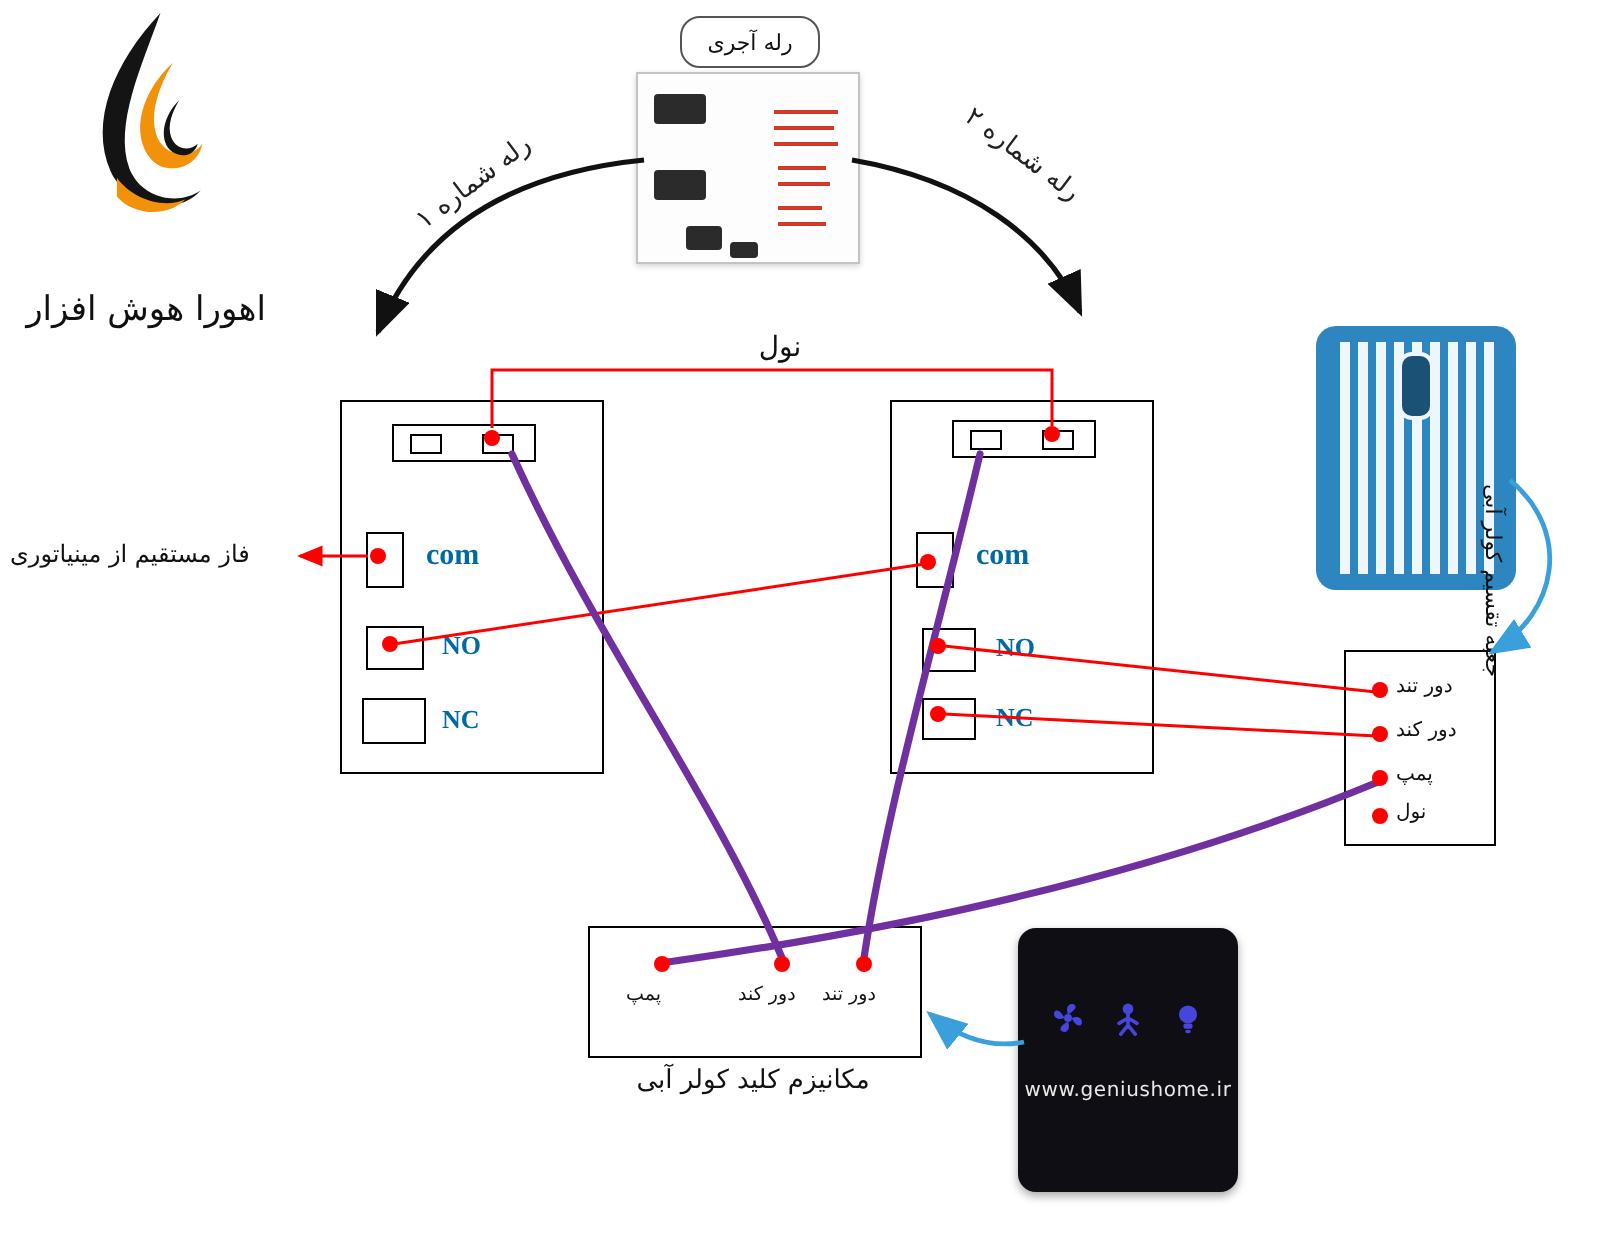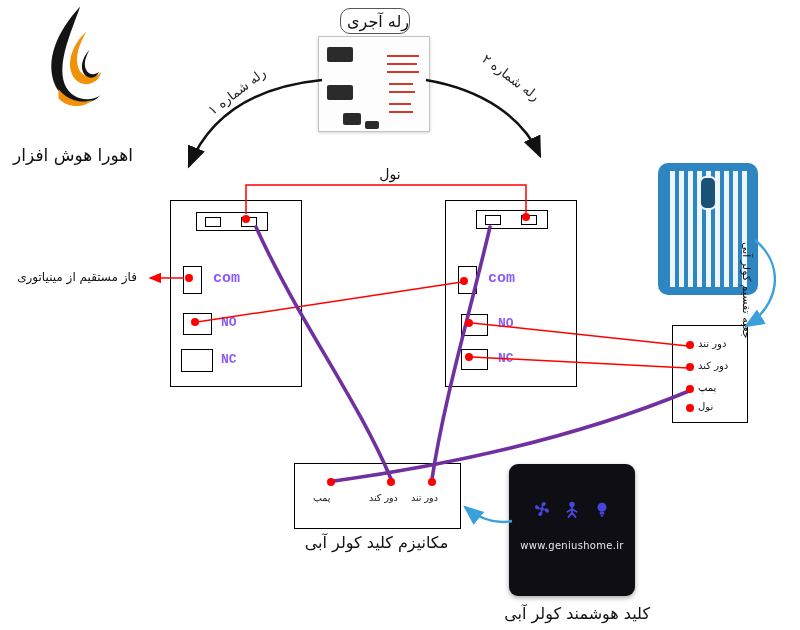--- a/index.html
+++ b/index.html
@@ -7,30 +7,30 @@
   #canvas{position:relative;width:800px;height:630px;background:#fff;overflow:hidden;}
   .abs{position:absolute;}
   
   .logo-title{font-family:"DejaVu Serif",serif;font-weight:bold;font-size:20px;letter-spacing:.5px;color:#151515;text-align:center;}
   .logo-sub{font-size:17px;direction:rtl;text-align:center;color:#101010;}
   
   .relay-photo{background:#fdfdfd;border:1px solid #c3c3c3;box-shadow:0 1px 3px rgba(0,0,0,.18);}
   .pin{position:absolute;background:#2b2b2b;border-radius:2px;}
   .redline{position:absolute;background:#d43a2a;height:2px;}
   .relay-label-box{border:1.5px solid #555;border-radius:10px;background:#fff;
-      display:flex;align-items:center;font-size:16px;direction:rtl;}
+      display:flex;align-items:center;justify-content:center;font-size:11px;direction:rtl;}
   .arrow-label{font-size:13px;direction:rtl;white-space:nowrap;color:#222;}
   
   .comp-box{border:1.3px solid #000;background:#fff;}
   .terminal{position:absolute;border:1px solid #000;background:#fff;}
   .tinysq{position:absolute;border:1px solid #000;background:#fff;}
-  .pinlabel{position:absolute;font-family:Liberation Mono, monospace;font-weight:bold;color:#8b5cf6;}
+  .pinlabel{position:absolute;font-family:Liberation Serif, serif;font-weight:bold;color:#0369a1;}
   .fa{direction:rtl;}
   .small-label{font-size:10px;direction:rtl;text-align:left;white-space:nowrap;}
-  .caption{font-size:16px;direction:rtl;text-align:center;white-space:nowrap;}
+  .caption{font-size:13px;direction:rtl;text-align:center;white-space:nowrap;}
   .rot90{transform:rotate(90deg);transform-origin:left top;font-size:11px;direction:rtl;white-space:nowrap;}
   
   .cooler{background:#2e86c1;border-radius:10px;padding:8px;}
   .cooler-inner{position:relative;width:100%;height:100%;background:#eef6fc;border-radius:3px;
       background-image:repeating-linear-gradient(90deg,#2e86c1 0 4px,rgba(0,0,0,0) 4px 9px);}
   .cooler-knob{position:absolute;left:50%;top:5px;transform:translateX(-50%);width:14px;height:30px;
       border-radius:7px;background:#1a5276;border:2px solid #eef6fc;}
   
   .smart-box{background:#0e0e14;border-radius:9px;box-shadow:0 2px 5px rgba(0,0,0,.35);}
   .smart-icons{position:absolute;left:0;right:0;top:36px;display:flex;justify-content:center;gap:12px;}
@@ -94,21 +94,21 @@
       <div class="tinysq" style="left:44px;top:4px;width:14px;height:8px;"></div>
     </div>
     <div class="terminal" style="left:12px;top:65px;width:17px;height:26px;"></div>
     <div class="pinlabel" style="left:42px;top:69px;font-size:15px;">com</div>
     <div class="terminal" style="left:15px;top:113px;width:25px;height:20px;"></div>
     <div class="pinlabel" style="left:52px;top:115px;font-size:13px;">NO</div>
     <div class="terminal" style="left:15px;top:148px;width:25px;height:19px;"></div>
     <div class="pinlabel" style="left:52px;top:150px;font-size:13px;">NC</div>
   </div>
 
-  <div class="abs z2 fa" style="left:5px;top:270px;width:132px;font-size:12px;text-align:right;">فاز مستقیم از مینیاتوری</div>
+  <div class="abs z2 fa" style="left:5px;top:270px;width:132px;font-size:12px;text-align:left;">فاز مستقیم از مینیاتوری</div>
 
   <div class="abs z1 cooler" style="left:658px;top:163px;width:84px;height:116px;">
     <div class="cooler-inner">
       <div class="cooler-knob"></div>
     </div>
   </div>
 
   <div class="abs z2 rot90" style="left:753px;top:242px;">جعبه تقسیم کولر آبی</div>
 
   <div class="abs z1 comp-box" style="left:672px;top:325px;width:74px;height:96px;"></div>
@@ -116,39 +116,38 @@
   <div class="abs z7 small-label" style="left:698px;top:360px;width:44px;">دور کند</div>
   <div class="abs z7 small-label" style="left:698px;top:382px;width:44px;">پمپ</div>
   <div class="abs z7 small-label" style="left:698px;top:401px;width:44px;">نول</div>
 
   <div class="abs z1 comp-box" style="left:294px;top:463px;width:165px;height:64px;"></div>
   <div class="abs z7 small-label" style="left:313px;top:492px;width:36px;font-size:9.5px;">پمپ</div>
   <div class="abs z7 small-label" style="left:369px;top:492px;width:44px;font-size:9.5px;">دور کند</div>
   <div class="abs z7 small-label" style="left:411px;top:492px;width:42px;font-size:9.5px;">دور تند</div>
   <div class="abs z2 caption" style="left:299px;top:533px;width:155px;">مکانیزم کلید کولر آبی</div>
 
-  <div class="abs z1 smart-box" style="left:509px;top:464px;width:126px;height:132px;">
+  <div class="abs z1 smart-box" style="left:509px;top:464px;width:110px;height:132px;">
     <div class="smart-icons">
       <svg width="18" height="18" viewBox="0 0 20 20">
         <circle cx="10" cy="10" r="2.2" fill="#4646dd"></circle>
         <path d="M10,8 C8,3 12,1 14,3 C15,5 12,7 10,8 Z M12,10 C17,8 19,12 17,14 C15,15 13,12 12,10 Z M10,12 C12,17 8,19 6,17 C5,15 8,13 10,12 Z M8,10 C3,12 1,8 3,6 C5,5 7,8 8,10 Z" fill="#4646dd"></path>
       </svg>
       <svg width="18" height="18" viewBox="0 0 20 20">
         <circle cx="10" cy="5" r="3" fill="#4646dd"></circle>
         <path d="M10,8 L10,14 M10,10 L5,13 M10,10 L15,13 M10,14 L6,19 M10,14 L14,19" stroke="#4646dd" stroke-width="2" fill="none" stroke-linecap="round"></path>
       </svg>
       <svg width="18" height="18" viewBox="0 0 20 20">
         <circle cx="10" cy="8" r="5" fill="#4646dd"></circle>
         <rect x="7.5" y="13" width="5" height="3" rx="1" fill="#4646dd"></rect>
         <rect x="8.5" y="16.5" width="3" height="2" rx="1" fill="#4646dd"></rect>
       </svg>
     </div>
     <div class="smart-url">www.geniushome.ir</div>
   </div>
-  <div class="abs z2 caption" style="left:505px;top:604px;width:145px;">کلید هوشمند کولر آبی</div>
 
   <svg class="overlay" width="800" height="630" viewBox="0 0 800 630">
     <defs>
       <marker id="ab" markerWidth="9" markerHeight="8" refX="7.5" refY="3.5" orient="auto">
         <path d="M0,0 L8.5,3.5 L0,7 Z" fill="#111"></path>
       </marker>
       <marker id="ar" markerWidth="9" markerHeight="8" refX="7.5" refY="3.5" orient="auto">
         <path d="M0,0 L8.5,3.5 L0,7 Z" fill="#ff0000"></path>
       </marker>
       <marker id="abl" markerWidth="9" markerHeight="8" refX="7.5" refY="3.5" orient="auto">

